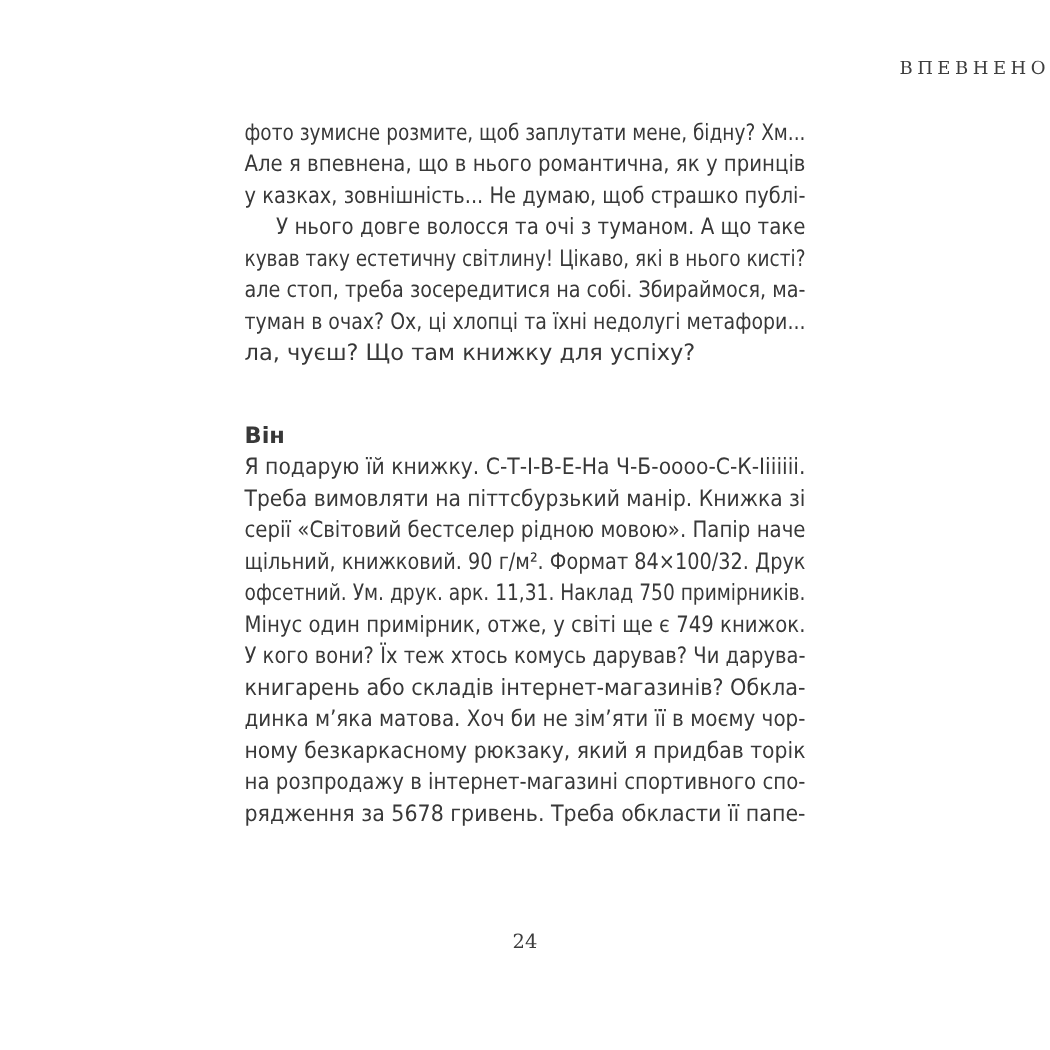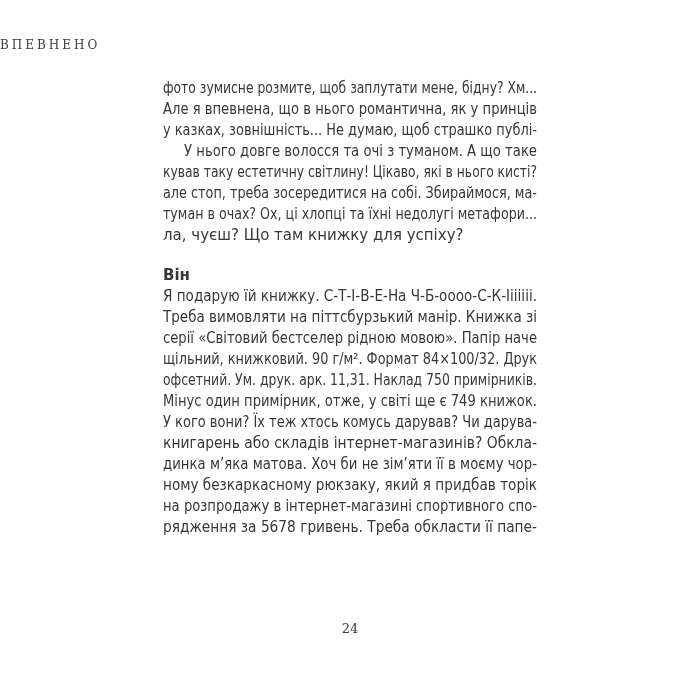--- a/index.html
+++ b/index.html
@@ -10,21 +10,21 @@
     overflow: hidden;
   }
   .book-page {
     position: relative;
     width: 700px; height: 700px;
     background: #ffffff;
   }
   .running-head {
     position: absolute;
     top: 38px; left: 0; right: 0;
-    text-align: left;
+    text-align: right;
     font-family: "DejaVu Serif", serif;
     font-size: 12px;
     letter-spacing: 3px;
     color: #3d3d3d;
   }
   .text-column {
     position: absolute;
     left: 163px; top: 78px;
     width: 374px;
     font-size: 15px;
@@ -32,21 +32,21 @@
     color: #383838;
   }
   .line { height: 21px; }
   .line > span {
     display: inline-block;
     white-space: nowrap;
     transform-origin: 0 50%;
   }
   .line.indent > span { margin-left: 21px; }
   .section-heading {
-    margin-top: 19px;
+    margin-top: 34px;
     height: 21px;
     font-weight: bold;
     font-size: 15px;
     color: #383838;
   }
   .page-number {
     position: absolute;
     top: 621px; left: 0; right: 0;
     text-align: center;
     font-family: "DejaVu Serif", serif;

